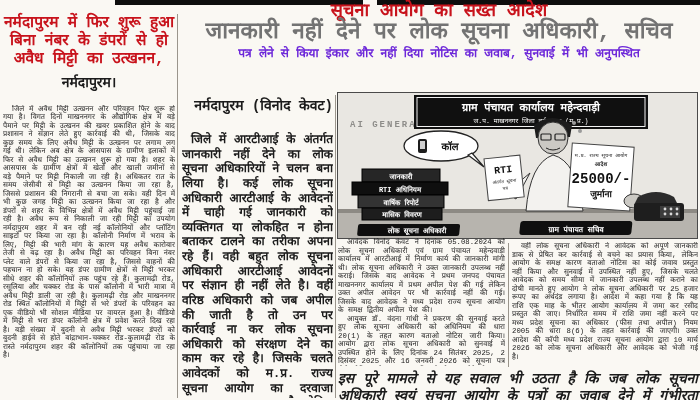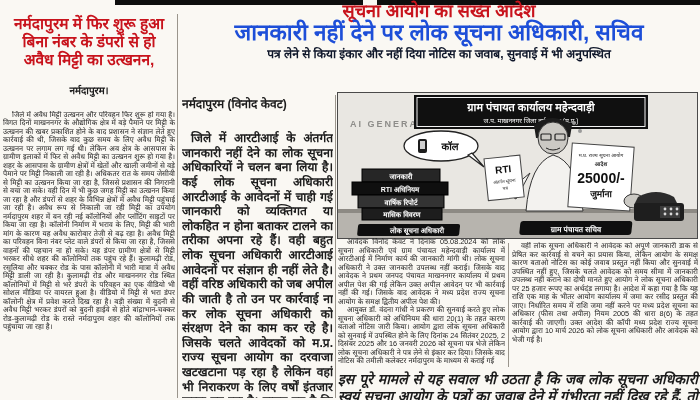--- a/index.html
+++ b/index.html
@@ -1,36 +1,36 @@
 <!DOCTYPE html>
 <html><head>
 <meta charset="utf-8">
 <style>
   html,body{margin:0;padding:0;background:#ffffff;}
   #page{position:relative;width:700px;height:400px;background:#faf8f3;overflow:hidden;
-        font-family:Liberation Sans, sans-serif;color:#1b1b1b;}
+        font-family:Liberation Mono, monospace;color:#1b1b1b;}
   .topbar{position:absolute;top:0;height:5px;background:#0e0e0e;}
   .vdiv{position:absolute;width:1px;background:#9a958c;}
 
   
   #art1{position:absolute;left:3px;top:15px;width:172px;}
   #art1 .hl{color:#c8131c;font-weight:bold;font-size:15.5px;line-height:1.16;text-align:center;}
-  #art1 .dl{text-align:center;font-weight:bold;font-size:10px;margin-top:14px;}
+  #art1 .dl{text-align:center;font-weight:bold;font-size:14px;margin-top:3px;}
   #art1 .bd{margin-top:14px;font-size:7.3px;line-height:1.165;text-align:justify;height:292px;overflow:hidden;text-indent:9px;}
 
   
   #art2hl{position:absolute;left:180px;top:2px;width:518px;text-align:center;font-weight:bold;}
   #art2hl .l1,#art2hl .l3{color:#c8131c;font-size:18px;line-height:1.05;}
-  #art2hl .l2{color:#1d4ed8;font-size:22.5px;line-height:1.05;}
-  #art2hl .sub{color:#0f172a;font-size:12px;line-height:1.15;margin-top:3px;}
+  #art2hl .l2{color:#737373;font-size:22.5px;line-height:1.05;}
+  #art2hl .sub{color:#6d28d9;font-size:12px;line-height:1.15;margin-top:3px;}
 
   
   .col{position:absolute;text-align:justify;overflow:hidden;}
   #col1{left:182px;top:95px;width:151px;height:303px;}
-  #col1 .dl{text-align:left;font-weight:bold;font-size:12px;}
+  #col1 .dl{text-align:right;font-weight:bold;font-size:14px;}
   #col1 .bd{font-weight:bold;font-size:12px;line-height:1.22;text-align:justify;text-indent:9px;margin-top:19px;}
   #col2{left:338px;top:238px;width:167px;height:128px;font-size:7.3px;line-height:1.17;}
   #col3{left:512px;top:242px;width:186px;height:128px;font-size:7.3px;line-height:1.17;}
   .col p{margin:0;text-indent:9px;}
   #footnote{position:absolute;left:338px;top:371px;width:360px;font-size:14px;line-height:1.2;
             font-weight:bold;font-style:italic;text-align:justify;}
 
   
   #imgbox{position:absolute;left:337px;top:92px;width:361px;height:147px;
           background:#e9e7e2;border:1px solid #4a4a4a;box-sizing:border-box;}

